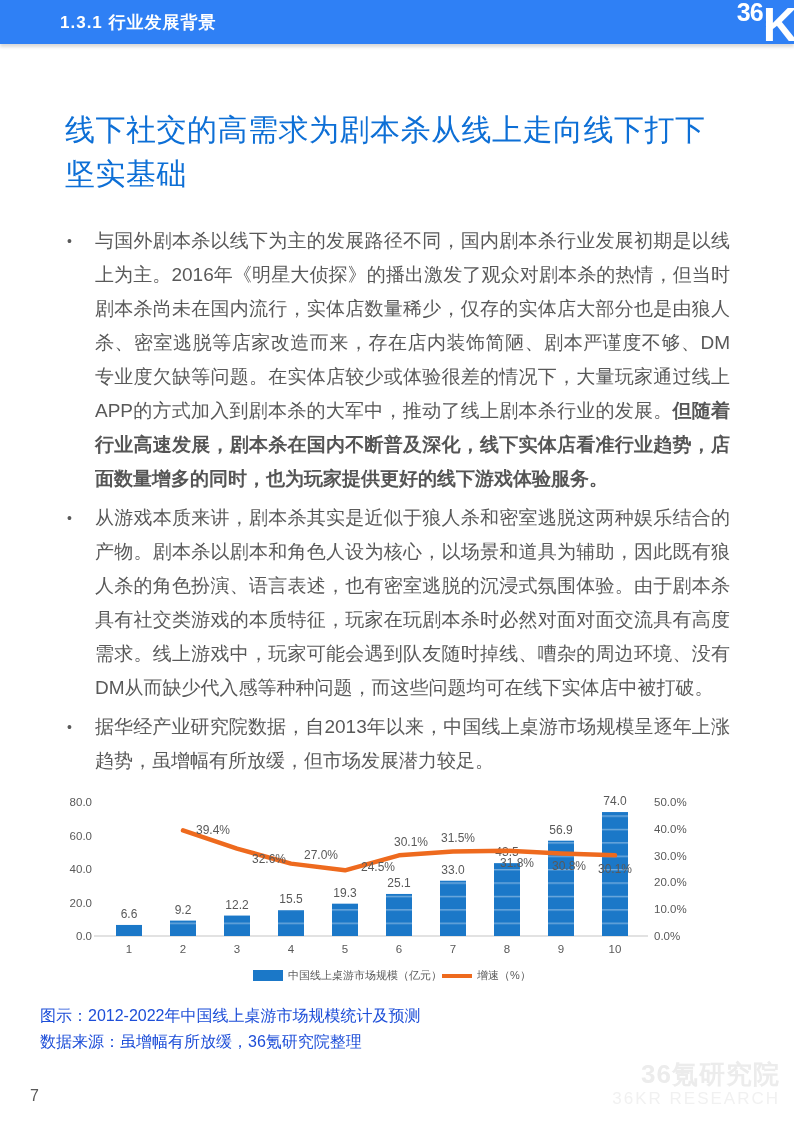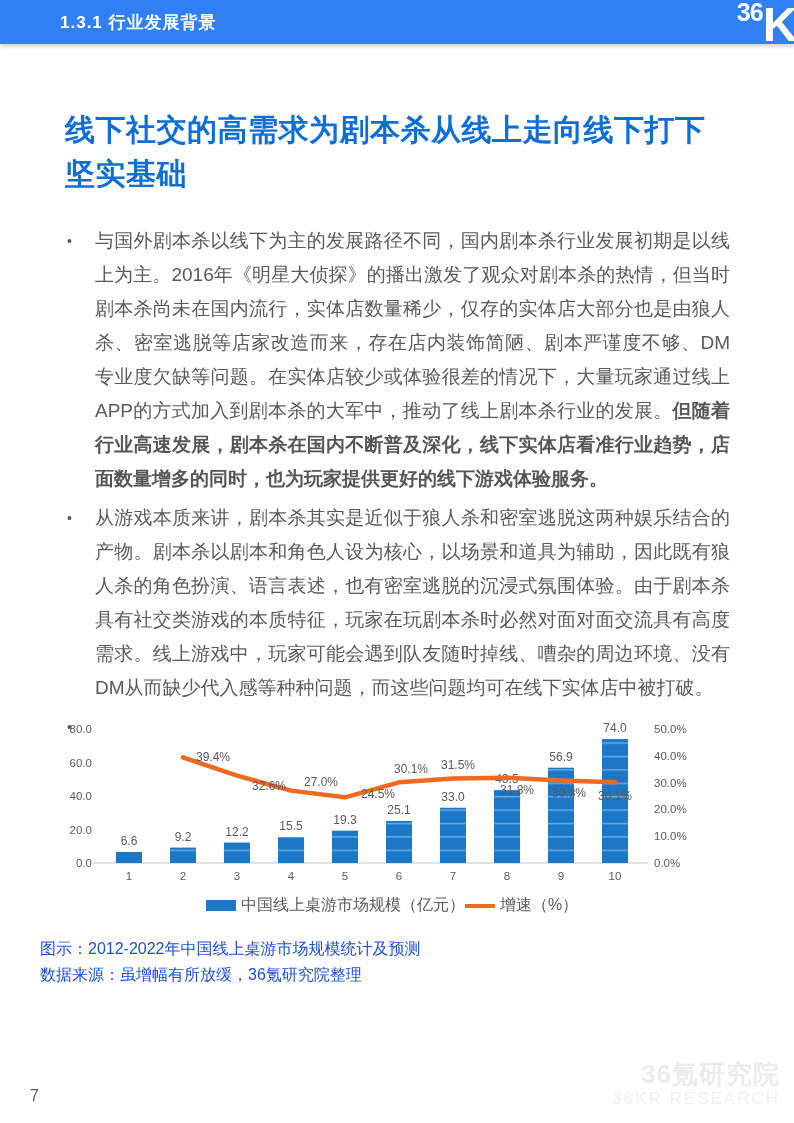--- a/index.html
+++ b/index.html
@@ -20,41 +20,41 @@
   }
   .logo {
     position:absolute; right:-16px; top:0px; color:#ffffff;
     font-weight:bold; white-space:nowrap; line-height:1;
   }
   .logo-36 { font-size:25px; vertical-align:20px; letter-spacing:-1px; }
   .logo-kr { font-size:48px; letter-spacing:-3px; }
   
   .doc-title {
     margin:64px 62px 0 65px;
-    color:#0D6FD6; font-size:30px; font-weight:bold; line-height:44px;
+    color:#0D6FD6; font-size:30px; font-weight:normal; line-height:44px;
     letter-spacing:0.5px;
   }
   
   .bullets { margin:28px 64px 0 65px; list-style:none; }
   .bullet {
     position:relative; padding-left:30px; margin-bottom:5px;
     color:#595959; font-size:19px; line-height:34px; text-align:justify;
   }
   .bullet-marker {
     position:absolute; left:2px; top:0; font-size:14px; line-height:34px; color:#595959;
   }
   .bullet-bold { font-weight:bold; color:#555555; }
   
   .chart-wrap { margin:10px 0 0 42px; width:700px; }
   .chart-svg { display:block; }
   .tick  { font-family:"Liberation Sans","DejaVu Sans",sans-serif; font-size:11.5px; fill:#595959; }
   .blabel{ font-family:"Liberation Sans","DejaVu Sans",sans-serif; font-size:12px; fill:#595959; }
   .legend {
     margin-top:8px; display:flex; justify-content:center; 
-    font-size:16px; color:#595959; align-items:center;
+    font-size:11px; color:#595959; align-items:center;
   }
   .legend-item { display:flex; align-items:center; gap:5px; }
   .swatch-bar  { display:inline-block; width:30px; height:11px; background:#1B78C8; }
   .swatch-line { display:inline-block; width:30px; height:4px;  background:#EE6A1E; }
   
   .captions { margin:20px 40px 0 40px; color:#1d4ed8; font-size:16px; line-height:26px; }
   
   .page-number {
     position:absolute; left:30px; bottom:18px; color:#595959; font-size:16px;
   }
@@ -77,21 +77,21 @@
   <h2 class="doc-title">线下社交的高需求为剧本杀从线上走向线下打下坚实基础</h2>
 
   <ul class="bullets">
     <li class="bullet">
       <span class="bullet-marker">•</span><span>与国外剧本杀以线下为主的发展路径不同，国内剧本杀行业发展初期是以线上为主。2016年《明星大侦探》的播出激发了观众对剧本杀的热情，但当时剧本杀尚未在国内流行，实体店数量稀少，仅存的实体店大部分也是由狼人杀、密室逃脱等店家改造而来，存在店内装饰简陋、剧本严谨度不够、DM专业度欠缺等问题。在实体店较少或体验很差的情况下，大量玩家通过线上APP的方式加入到剧本杀的大军中，推动了线上剧本杀行业的发展。</span><span class="bullet-bold">但随着行业高速发展，剧本杀在国内不断普及深化，线下实体店看准行业趋势，店面数量增多的同时，也为玩家提供更好的线下游戏体验服务。</span>
     </li>
     <li class="bullet">
       <span class="bullet-marker">•</span><span>从游戏本质来讲，剧本杀其实是近似于狼人杀和密室逃脱这两种娱乐结合的产物。剧本杀以剧本和角色人设为核心，以场景和道具为辅助，因此既有狼人杀的角色扮演、语言表述，也有密室逃脱的沉浸式氛围体验。由于剧本杀具有社交类游戏的本质特征，玩家在玩剧本杀时必然对面对面交流具有高度需求。线上游戏中，玩家可能会遇到队友随时掉线、嘈杂的周边环境、没有DM从而缺少代入感等种种问题，而这些问题均可在线下实体店中被打破。</span><span class="bullet-bold"></span>
     </li>
     <li class="bullet">
-      <span class="bullet-marker">•</span><span class="bullet-bold"></span>
+      <span class="bullet-marker">•</span><span>据华经产业研究院数据，自2013年以来，中国线上桌游市场规模呈逐年上涨趋势，虽增幅有所放缓，但市场发展潜力较足。</span><span class="bullet-bold"></span>
     </li>
   </ul>
 
   <div class="chart-wrap">
     <svg id="chart-svg" class="chart-svg" width="700" height="172" viewBox="0 0 700 172">
         <defs>
           <pattern id="bp" patternUnits="userSpaceOnUse" x="0" y="148" width="30" height="13.4">
             <rect width="30" height="13.4" fill="#1B78C8"></rect>
             <rect width="30" height="1.4" fill="rgba(255,255,255,0.38)"></rect>
           </pattern>

